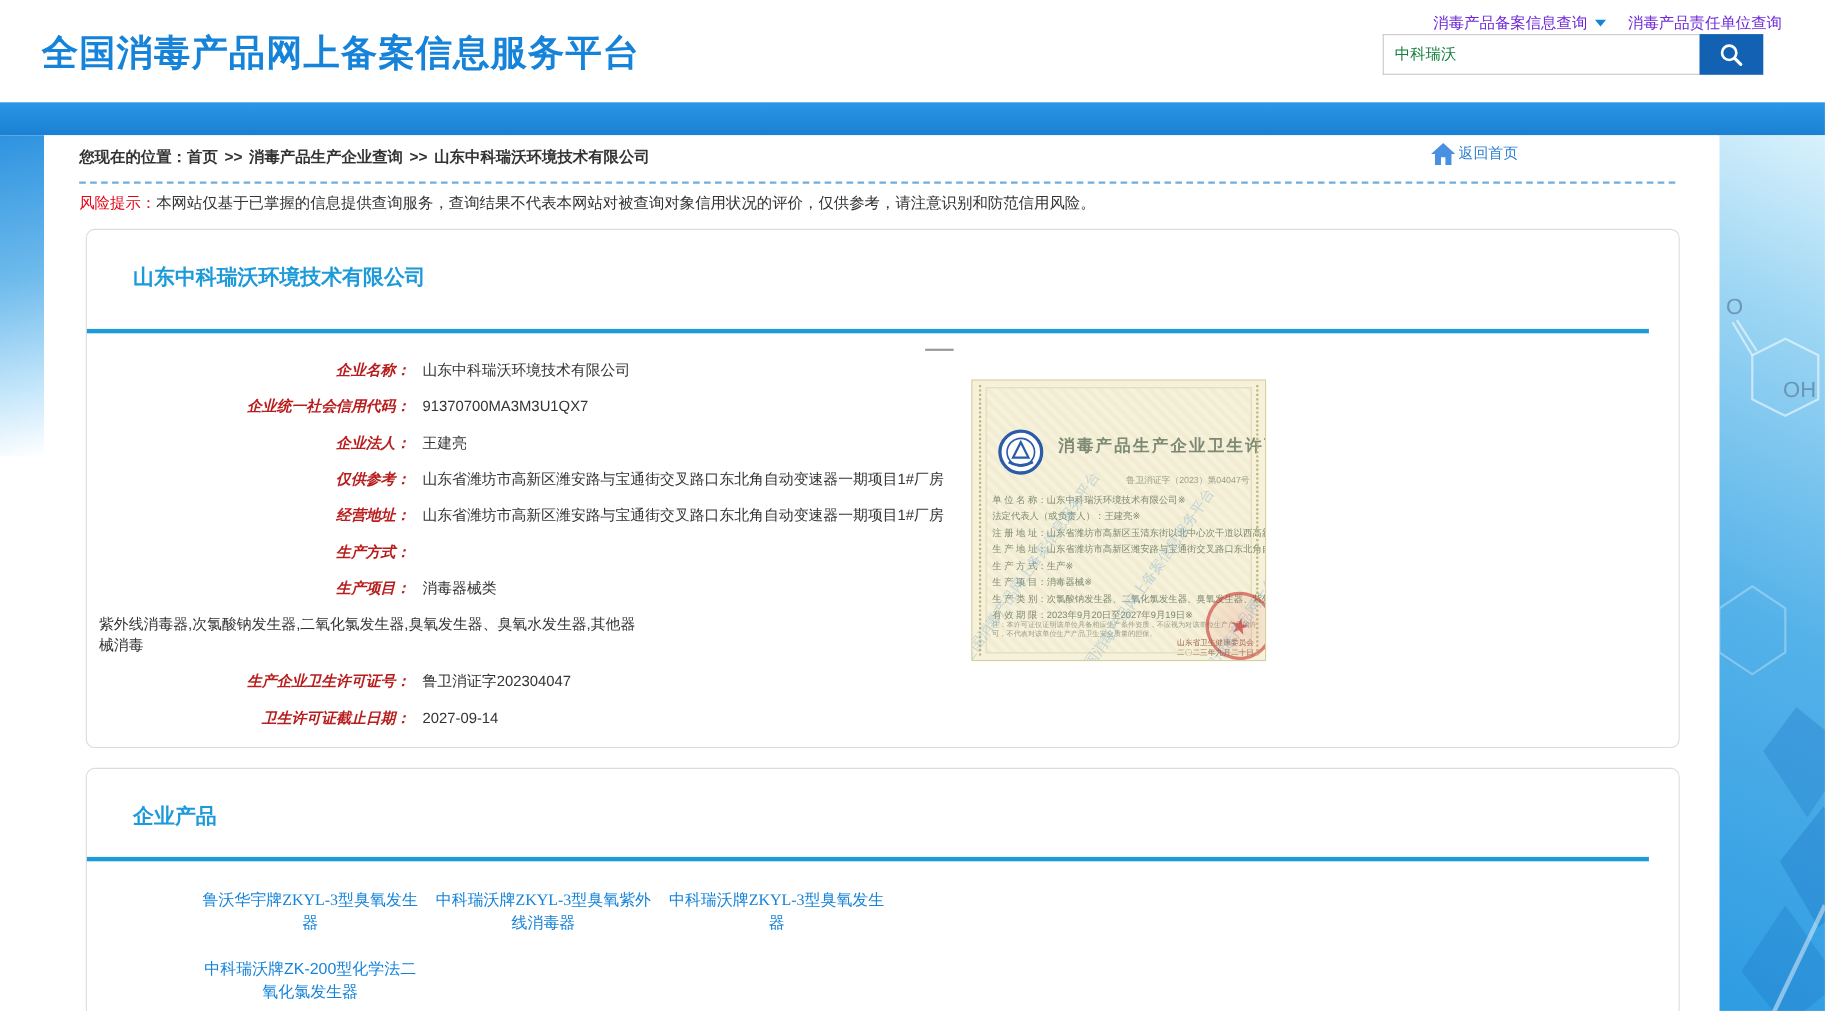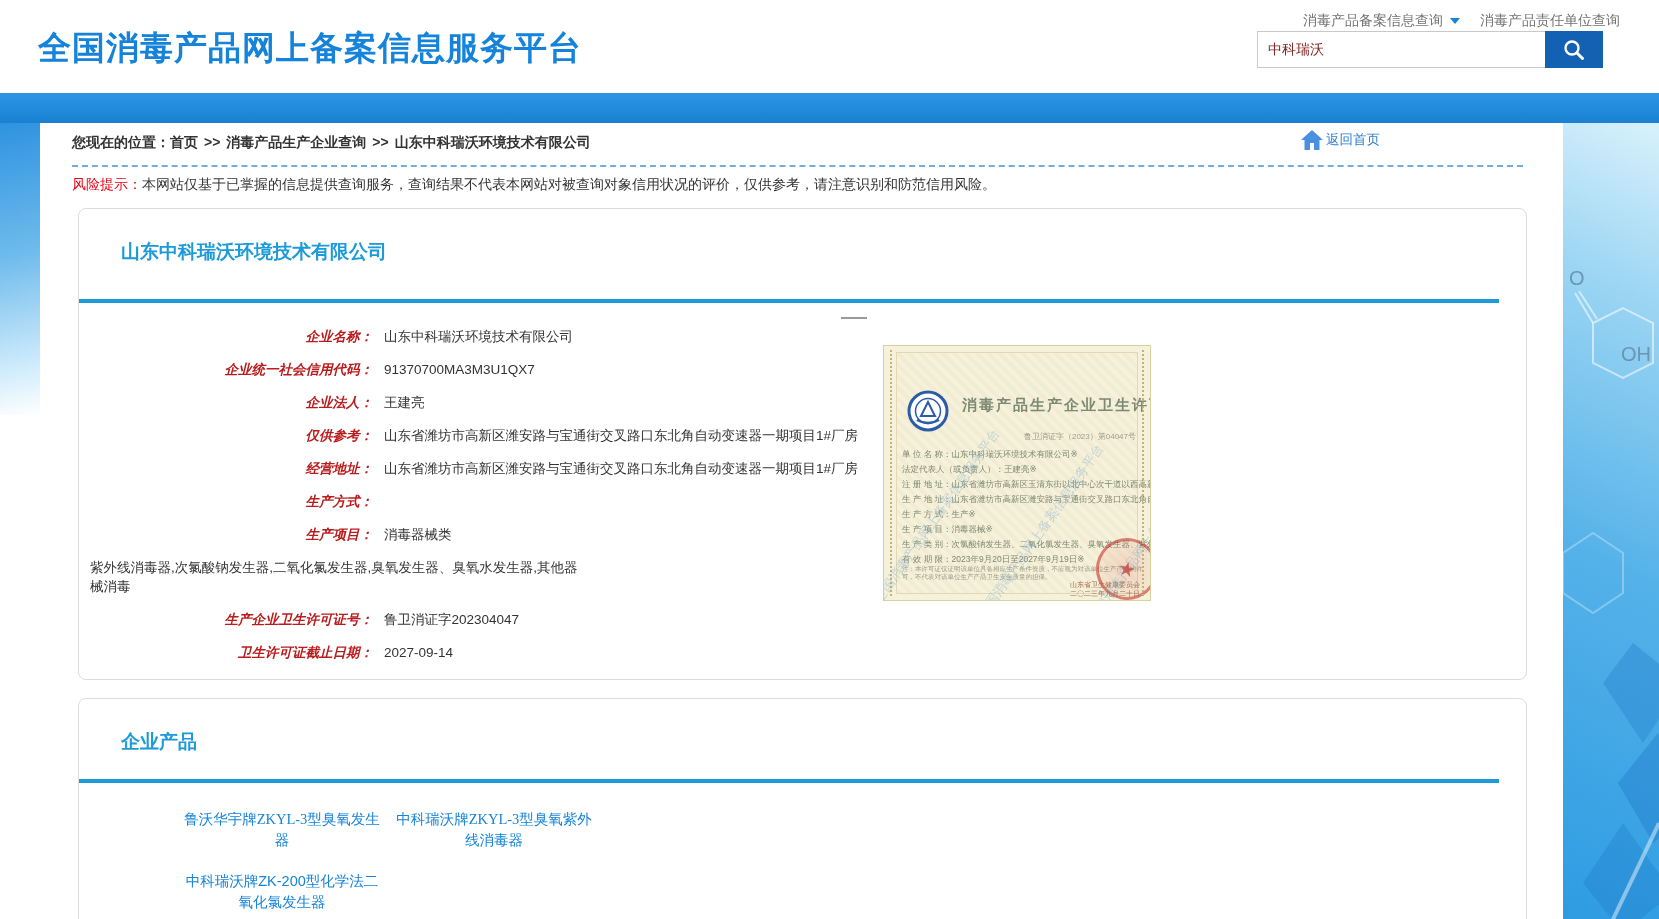--- a/index.html
+++ b/index.html
@@ -6,26 +6,26 @@
   html,body { width:1659px; height:919px; overflow:hidden; background:#fff;
     font-family:"Liberation Sans","DejaVu Sans",sans-serif; }
   .page { position:relative; width:1659px; height:919px; background:#fff; }
 
   
   .header { position:absolute; left:0; top:0; width:1659px; height:93px; background:#fff; }
   .site-title { position:absolute; left:38px; top:26px; font-size:33px; font-weight:bold;
     color:#1583d9; letter-spacing:1px; white-space:nowrap; }
   .top-links { position:absolute; left:1200px; top:12px; width:420px; display:flex;
     justify-content:flex-end; gap:20px; font-size:14px; }
-  .top-link { color:#737373; text-decoration:none; cursor:pointer; white-space:nowrap; display:flex; align-items:center; }
+  .top-link { color:#6d28d9; text-decoration:none; cursor:pointer; white-space:nowrap; display:flex; align-items:center; }
   .caret { display:inline-block; width:0; height:0; margin-left:7px;
     border-left:5px solid transparent; border-right:5px solid transparent; border-top:6px solid #1583d9; }
   .search-wrap { position:absolute; left:1257px; top:31px; width:346px; height:37px; display:flex; }
   .search-input { flex:1; height:37px; border:1px solid #c9c9c9; border-right:none;
-    font-size:14px; color:#7f1d1d; padding:12px 10px; outline:none;
+    font-size:14px; color:#15803d; padding:12px 10px; outline:none;
     font-family:"Liberation Sans","DejaVu Sans",sans-serif; }
   .search-btn { width:58px; height:37px; background:#1261b2; border:none; cursor:pointer;
     display:flex; align-items:center; justify-content:center; }
 
   
   .navbar { position:absolute; left:0; top:93px; width:1659px; height:30px;
     background:linear-gradient(#2b97e6,#1a80d2); }
 
   
   .bg-left { position:absolute; left:0; top:123px; width:40px; height:292px;
@@ -246,19 +246,20 @@
     </div>
   </div>
 
   <div class="card card2">
     <div class="card-title">企业产品</div>
     <div class="card-underline"></div>
 
     <div class="products-row r1">
       <a class="product-link">鲁沃华宇牌ZKYL-3型臭氧发生器</a>
       <a class="product-link">中科瑞沃牌ZKYL-3型臭氧紫外线消毒器</a>
+      <a class="product-link">中科瑞沃牌ZKYL-3型臭氧发生器</a>
     </div>
     <div class="products-row r2">
       <a class="product-link">中科瑞沃牌ZK-200型化学法二氧化氯发生器</a>
     </div>
   </div>
 
 </div>
 
 </body></html>

